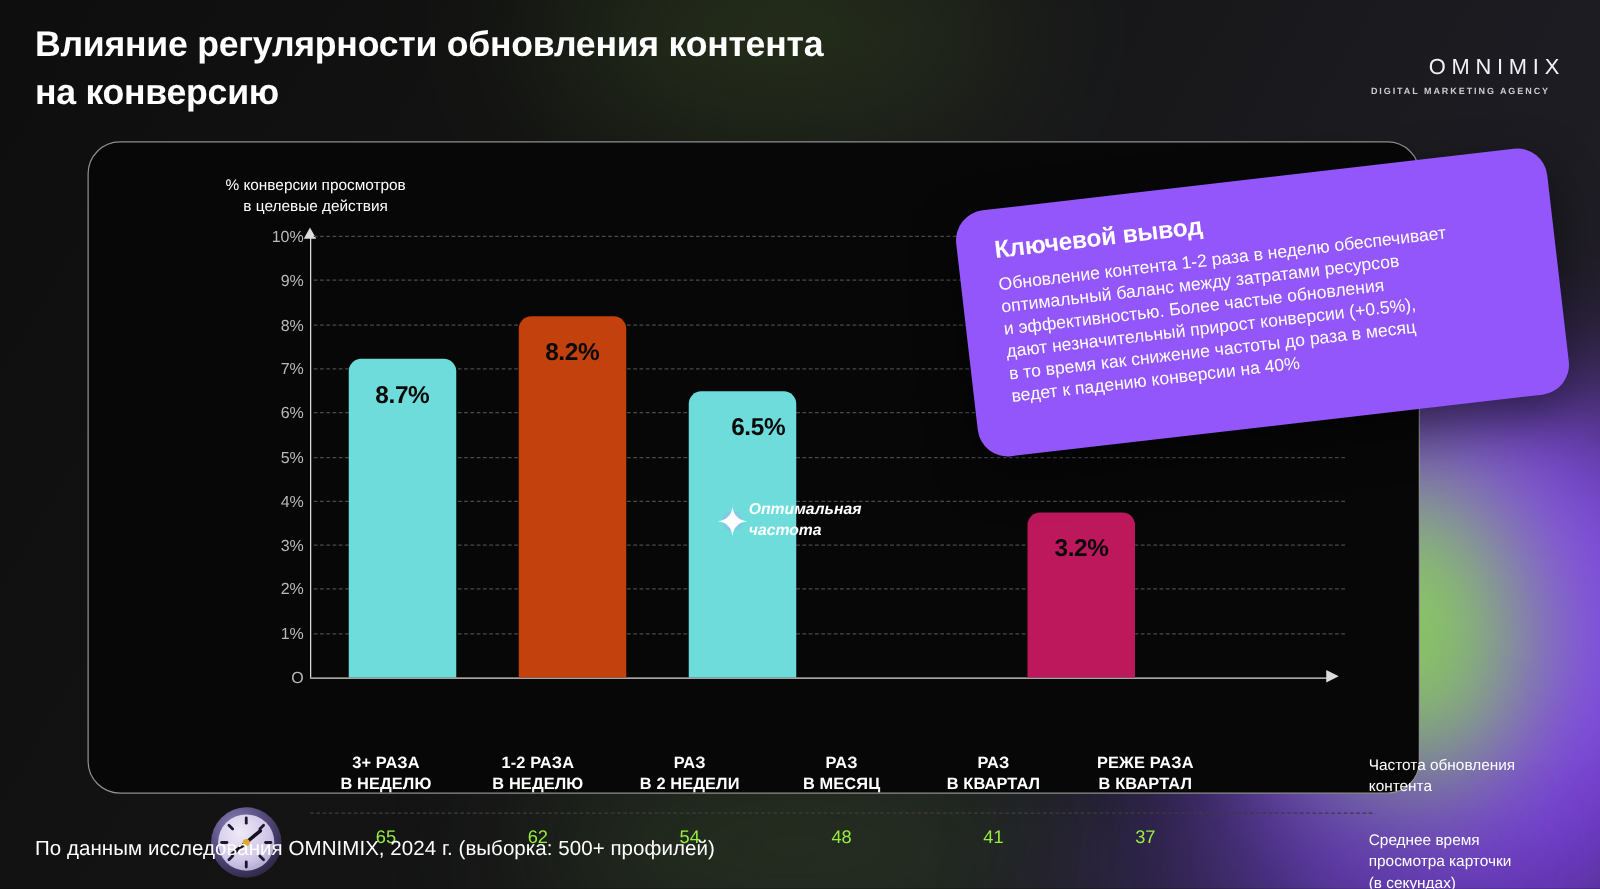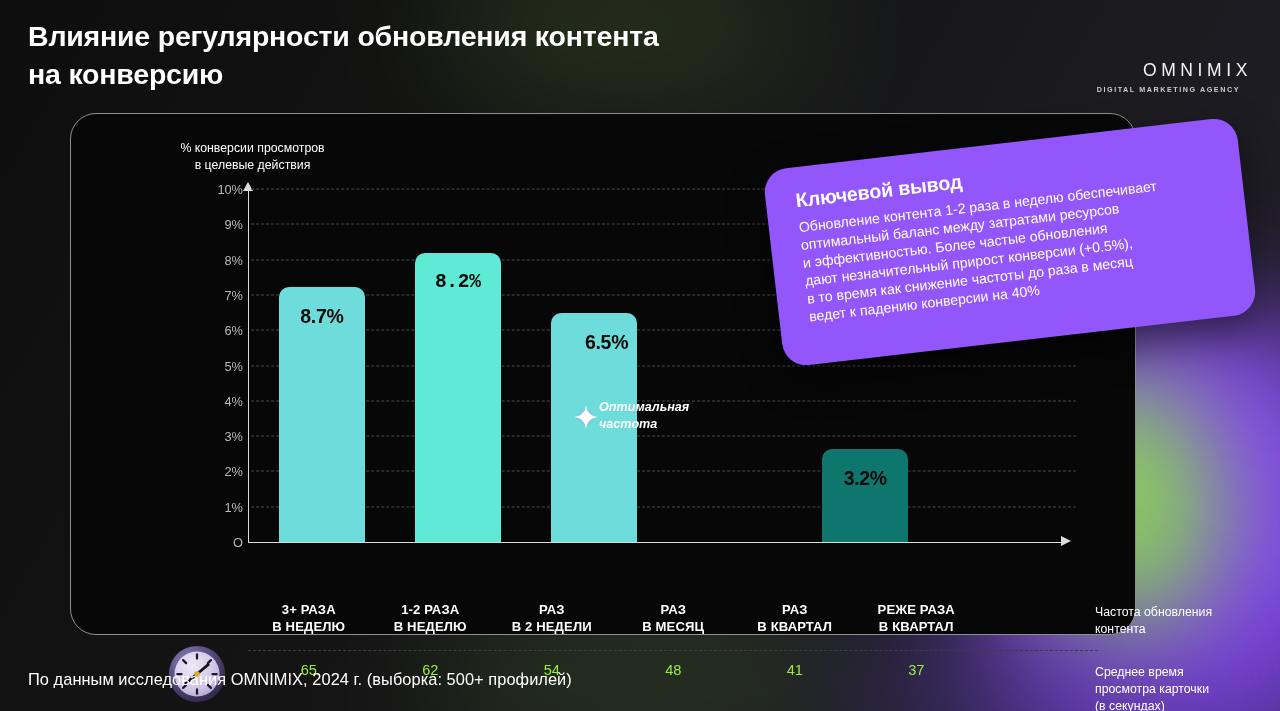--- a/index.html
+++ b/index.html
@@ -72,21 +72,21 @@
     opacity: .45;
     filter: blur(60px);
   }
 
   
   .header {
     position: absolute;
     top: 18px; left: 28px; right: 28px;
     display: flex;
     justify-content: space-between;
-    align-items: flex-end;
+    align-items: center;
     z-index: 9;
   }
   .page-title {
     font-size: 28.5px;
     font-weight: 700;
     line-height: 1.33;
     letter-spacing: -0.2px;
     color: #ffffff;
     white-space: pre-line;
     max-width: 860px;
@@ -376,27 +376,27 @@
         <div class="ytick" style="top: 262.1px;">3%</div>
         <div class="ytick" style="top: 297.4px;">2%</div>
         <div class="ytick" style="top: 332.7px;">1%</div>
         <div class="ytick" style="top: 368px;">O</div>
       </div>
 
     <div class="bars" id="bars">
         <div class="bar" style="height: 255px; width: 86px; left: 30.9167px; background: rgb(111, 220, 220);">
           <span class="bar-value">8.7%</span>
         </div>
-        <div class="bar" style="height: 289.46px; width: 86px; left: 166.75px; background: #5eead4; font-family: Liberation Mono, monospace;">
+        <div class="bar" style="height: 289.46px; width: 86px; left: 166.75px; background: #c2410c;">
           <span class="bar-value">8.2%</span>
         </div>
         <div class="bar" style="height: 229.45px; width: 86px; left: 302.583px; background: rgb(111, 220, 220); padding-left: 26px;">
           <span class="bar-value">6.5%</span>
         </div>
-        <div class="bar" style="height: 93px; width: 86px; left: 574.25px; background: #0f766e;">
+        <div class="bar" style="height: 132px; width: 86px; left: 574.25px; background: #be185d;">
           <span class="bar-value">3.2%</span>
         </div>
       </div>
 
     <svg class="sparkle" style="left:392px; top:230px;" viewBox="0 0 40 40">
       <defs>
         <radialGradient id="spkG" cx="50%" cy="50%" r="50%">
           <stop offset="0%" stop-color="#ffffff" stop-opacity="1"></stop>
           <stop offset="60%" stop-color="#d8c8ff" stop-opacity=".55"></stop>
           <stop offset="100%" stop-color="#9356fb" stop-opacity="0"></stop>

